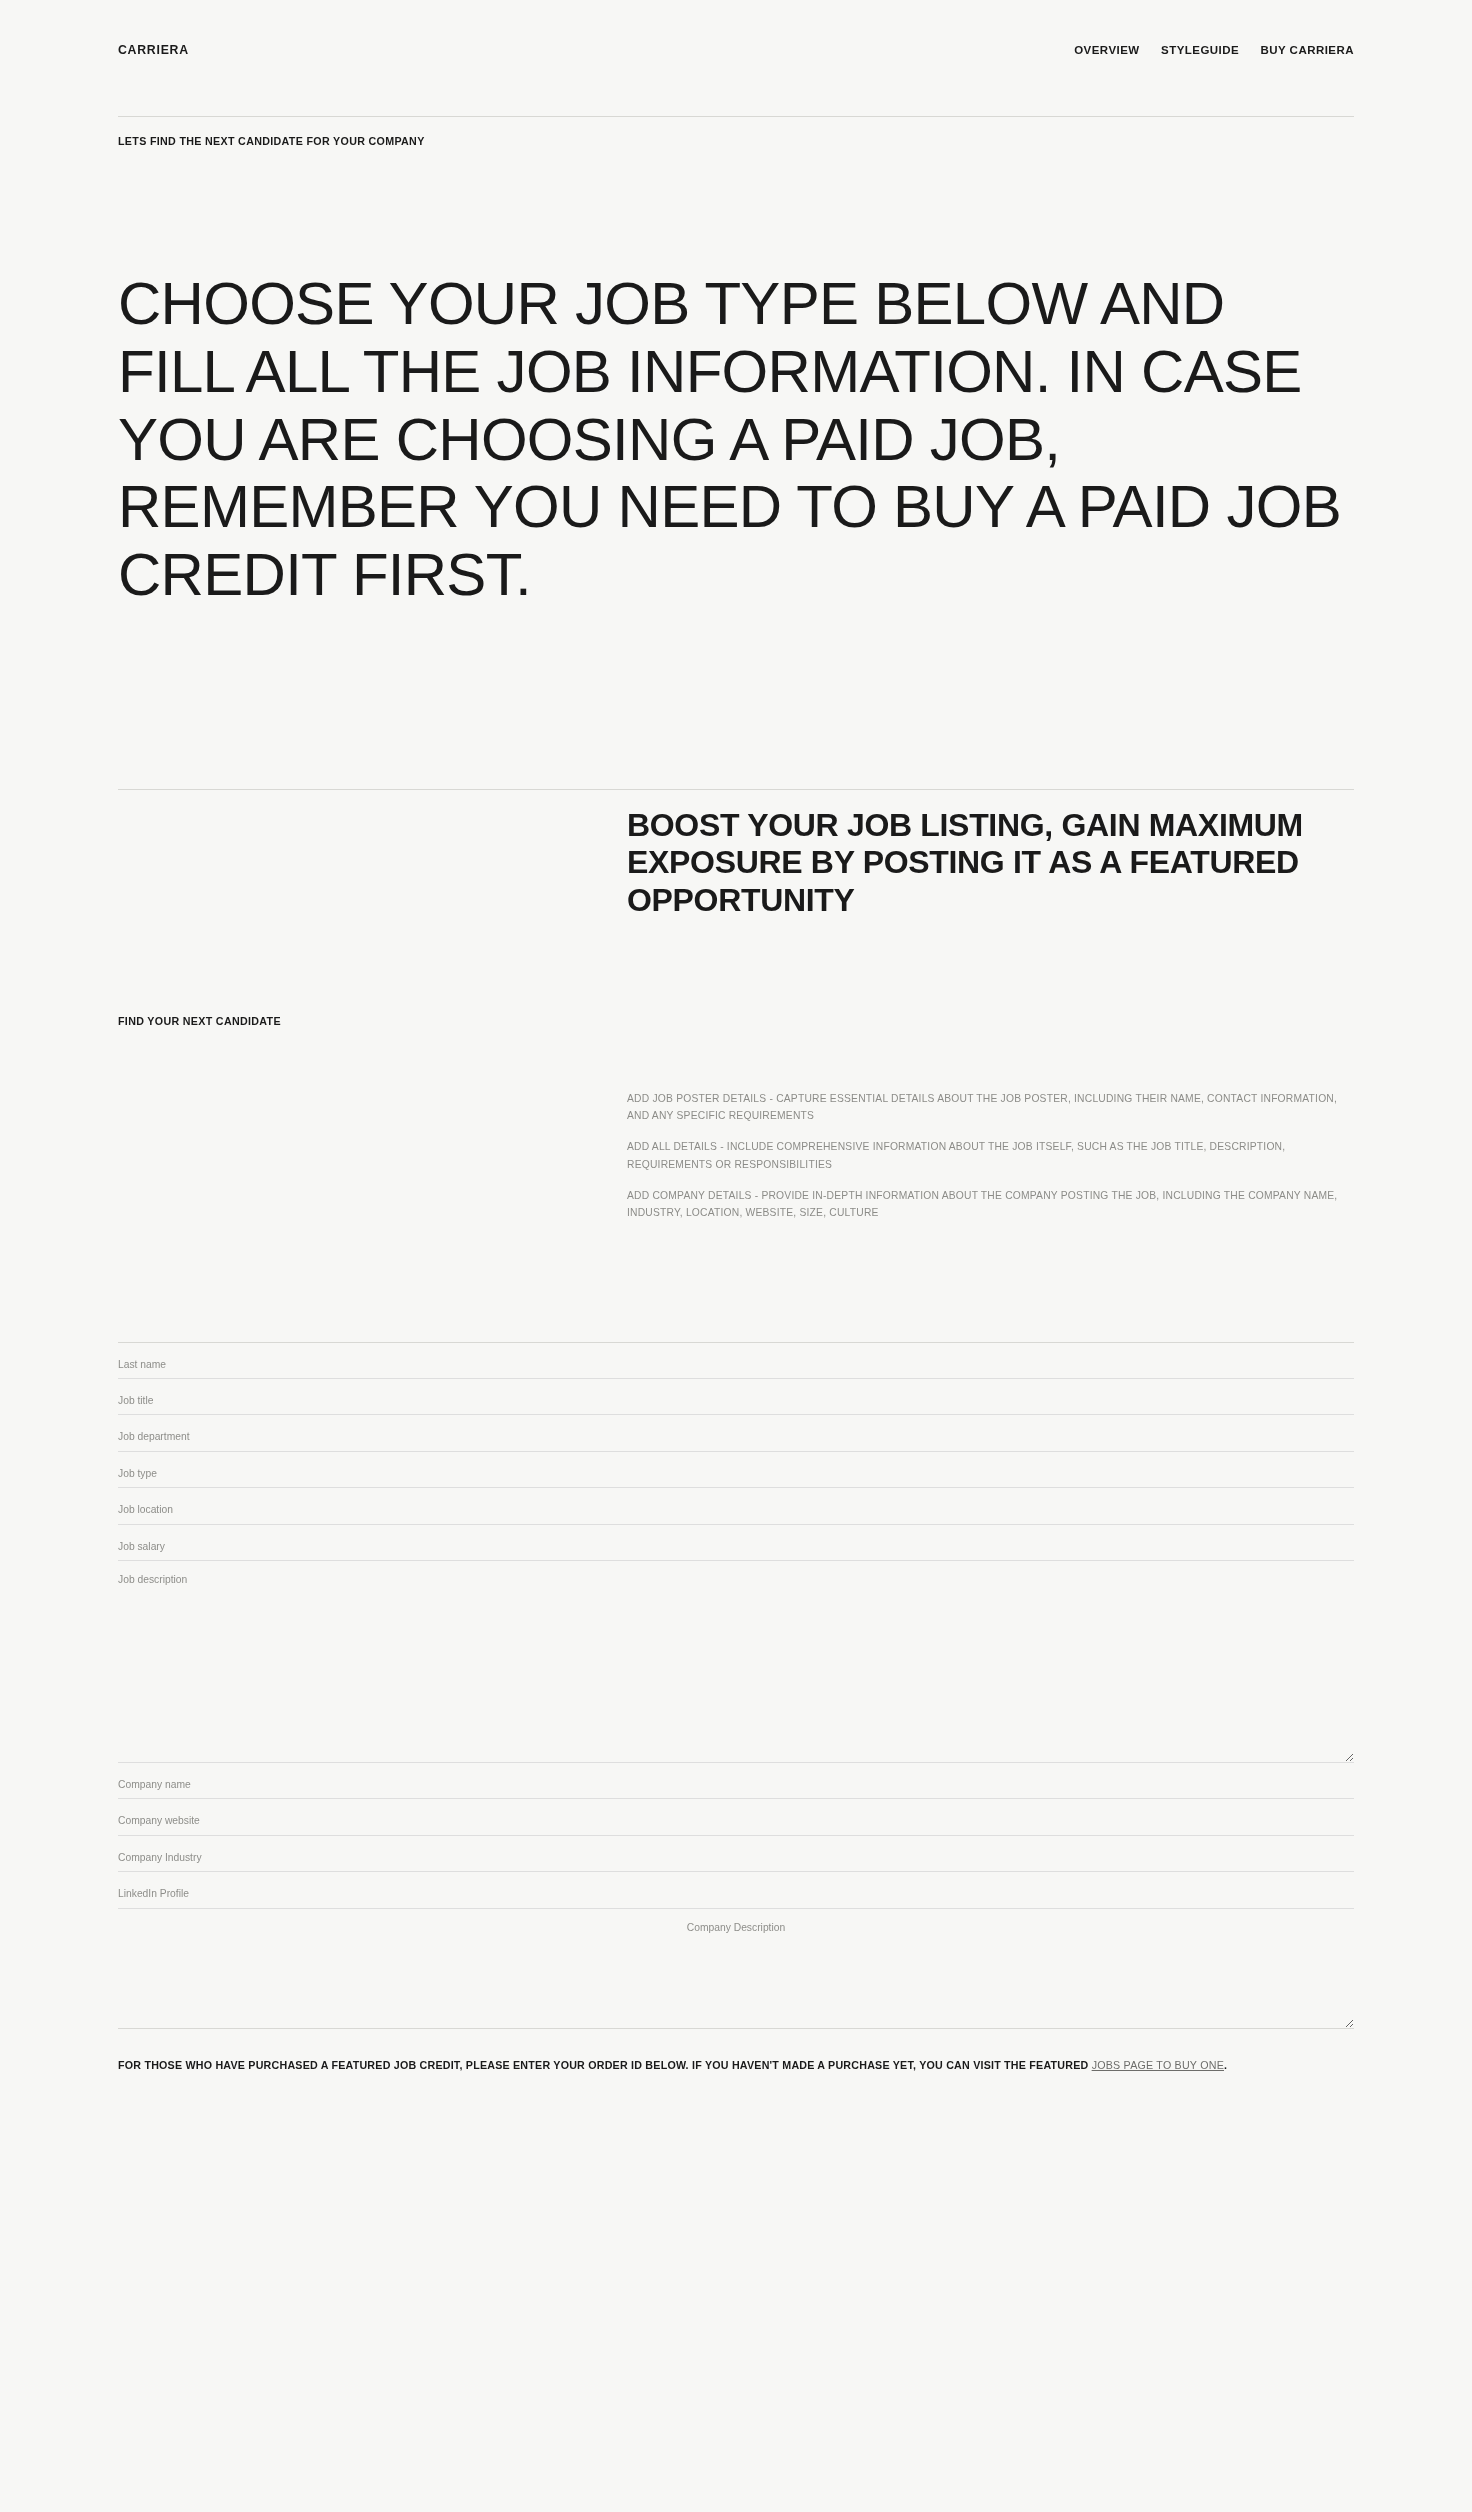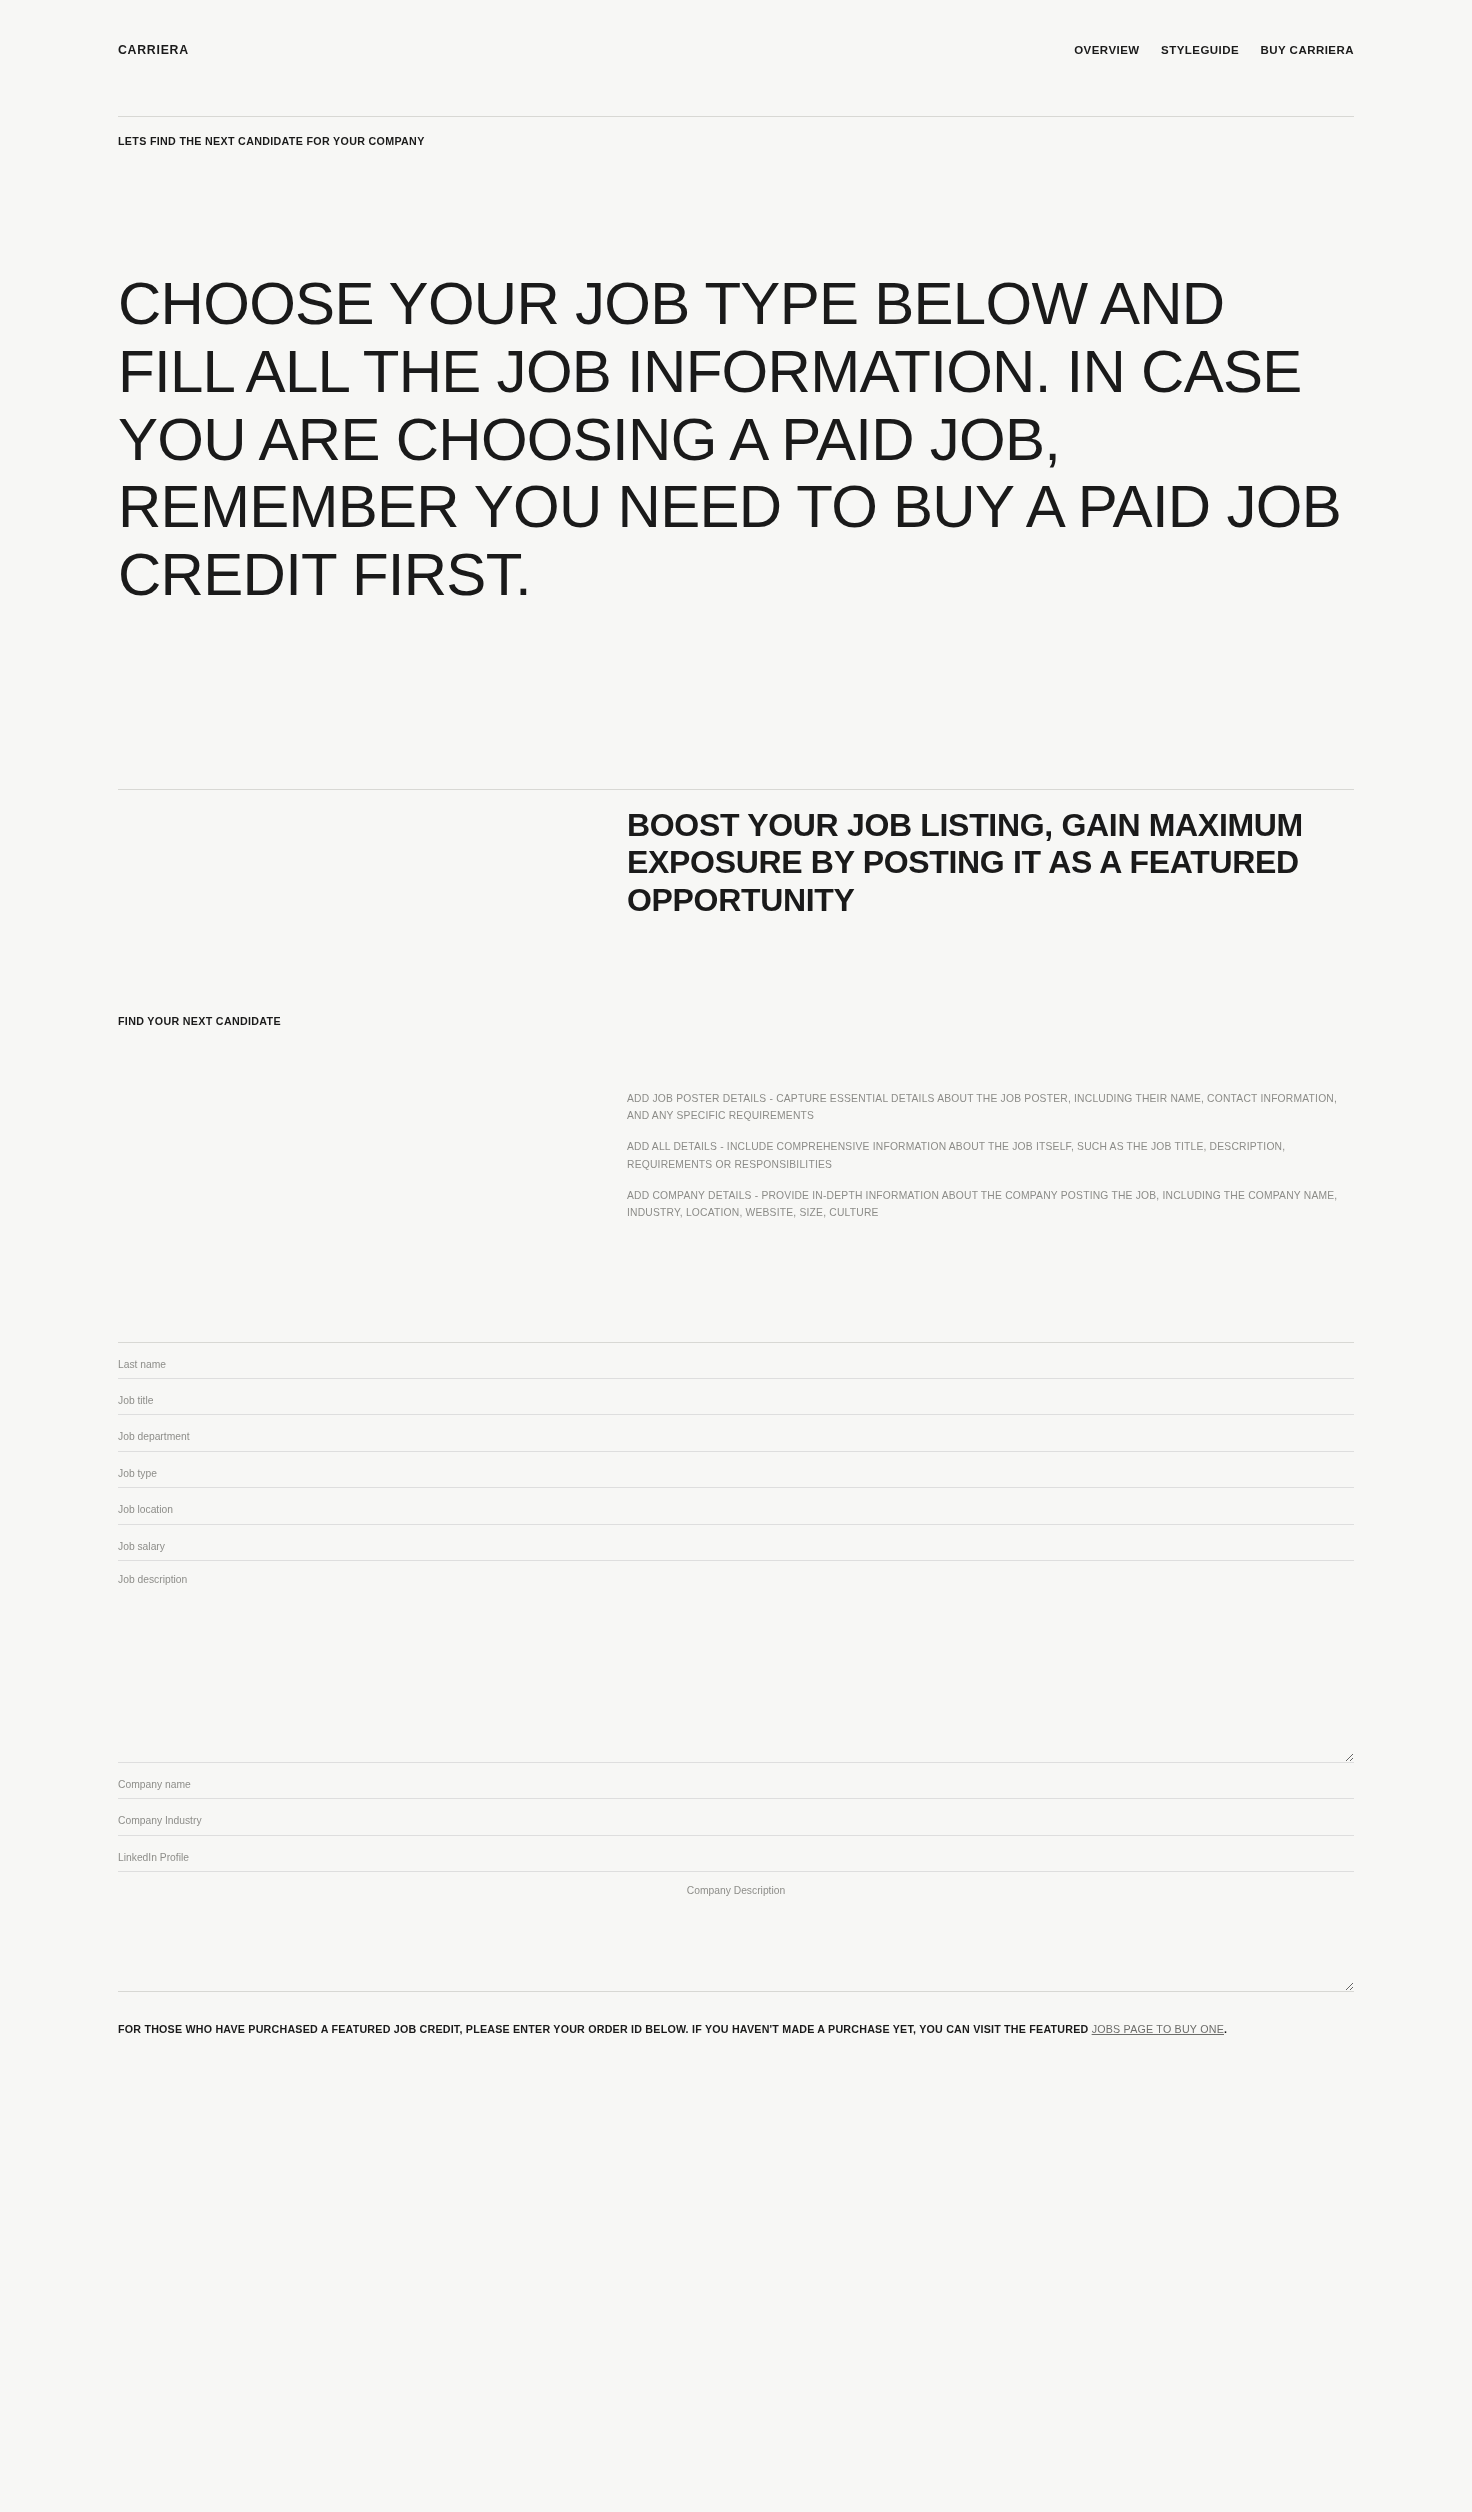--- a/index.html
+++ b/index.html
@@ -276,20 +276,23 @@
 
     <div class="textarea-field">
       <span class="field-label">Job description</span>
       <textarea placeholder="" style=""></textarea>
     </div>
 
     <div class="field">
       <input type="text" placeholder="Company name" style="">
     </div>
 
+    <div class="field">
+      <input type="text" placeholder="Company website" style="">
+    </div>
 
     <div class="field">
       <input type="text" placeholder="Company Industry" style="">
     </div>
 
     <div class="field">
       <input type="text" placeholder="LinkedIn Profile" style="">
     </div>
 
     <div class="company-desc">

